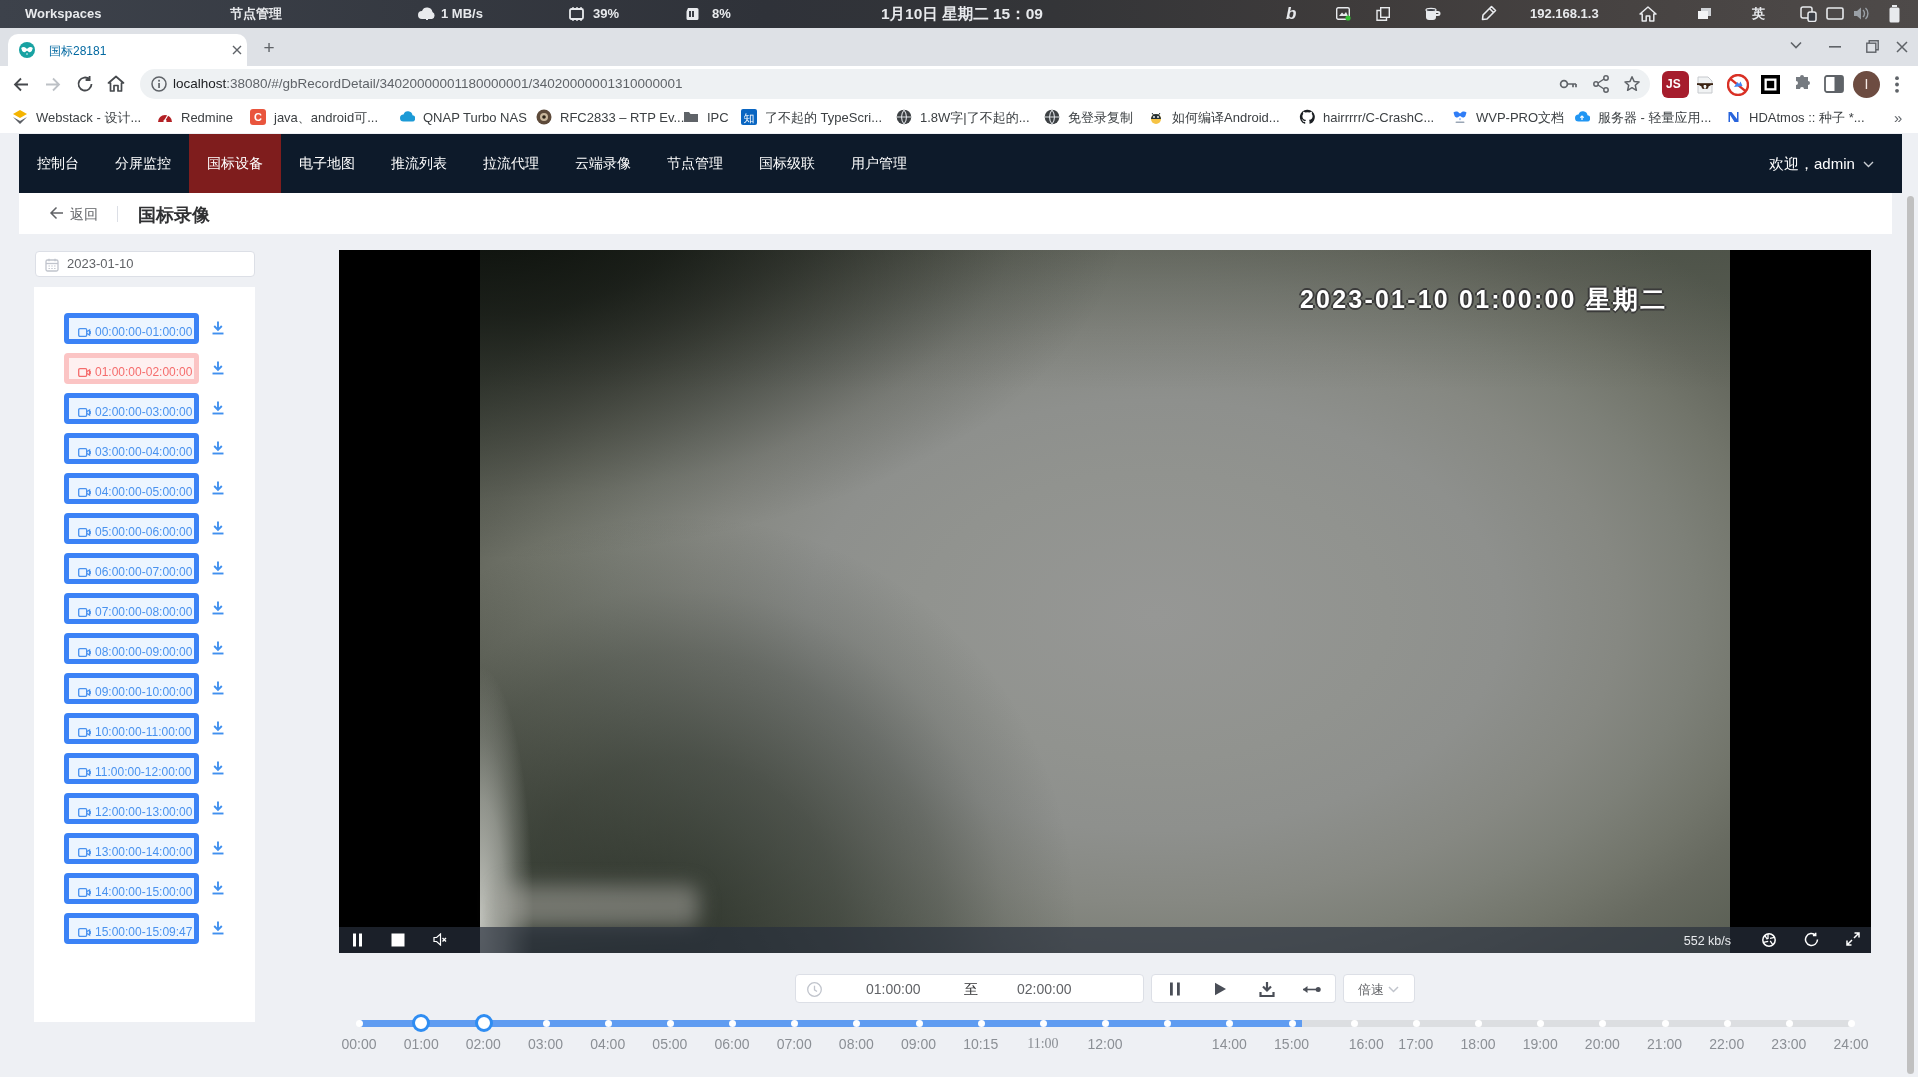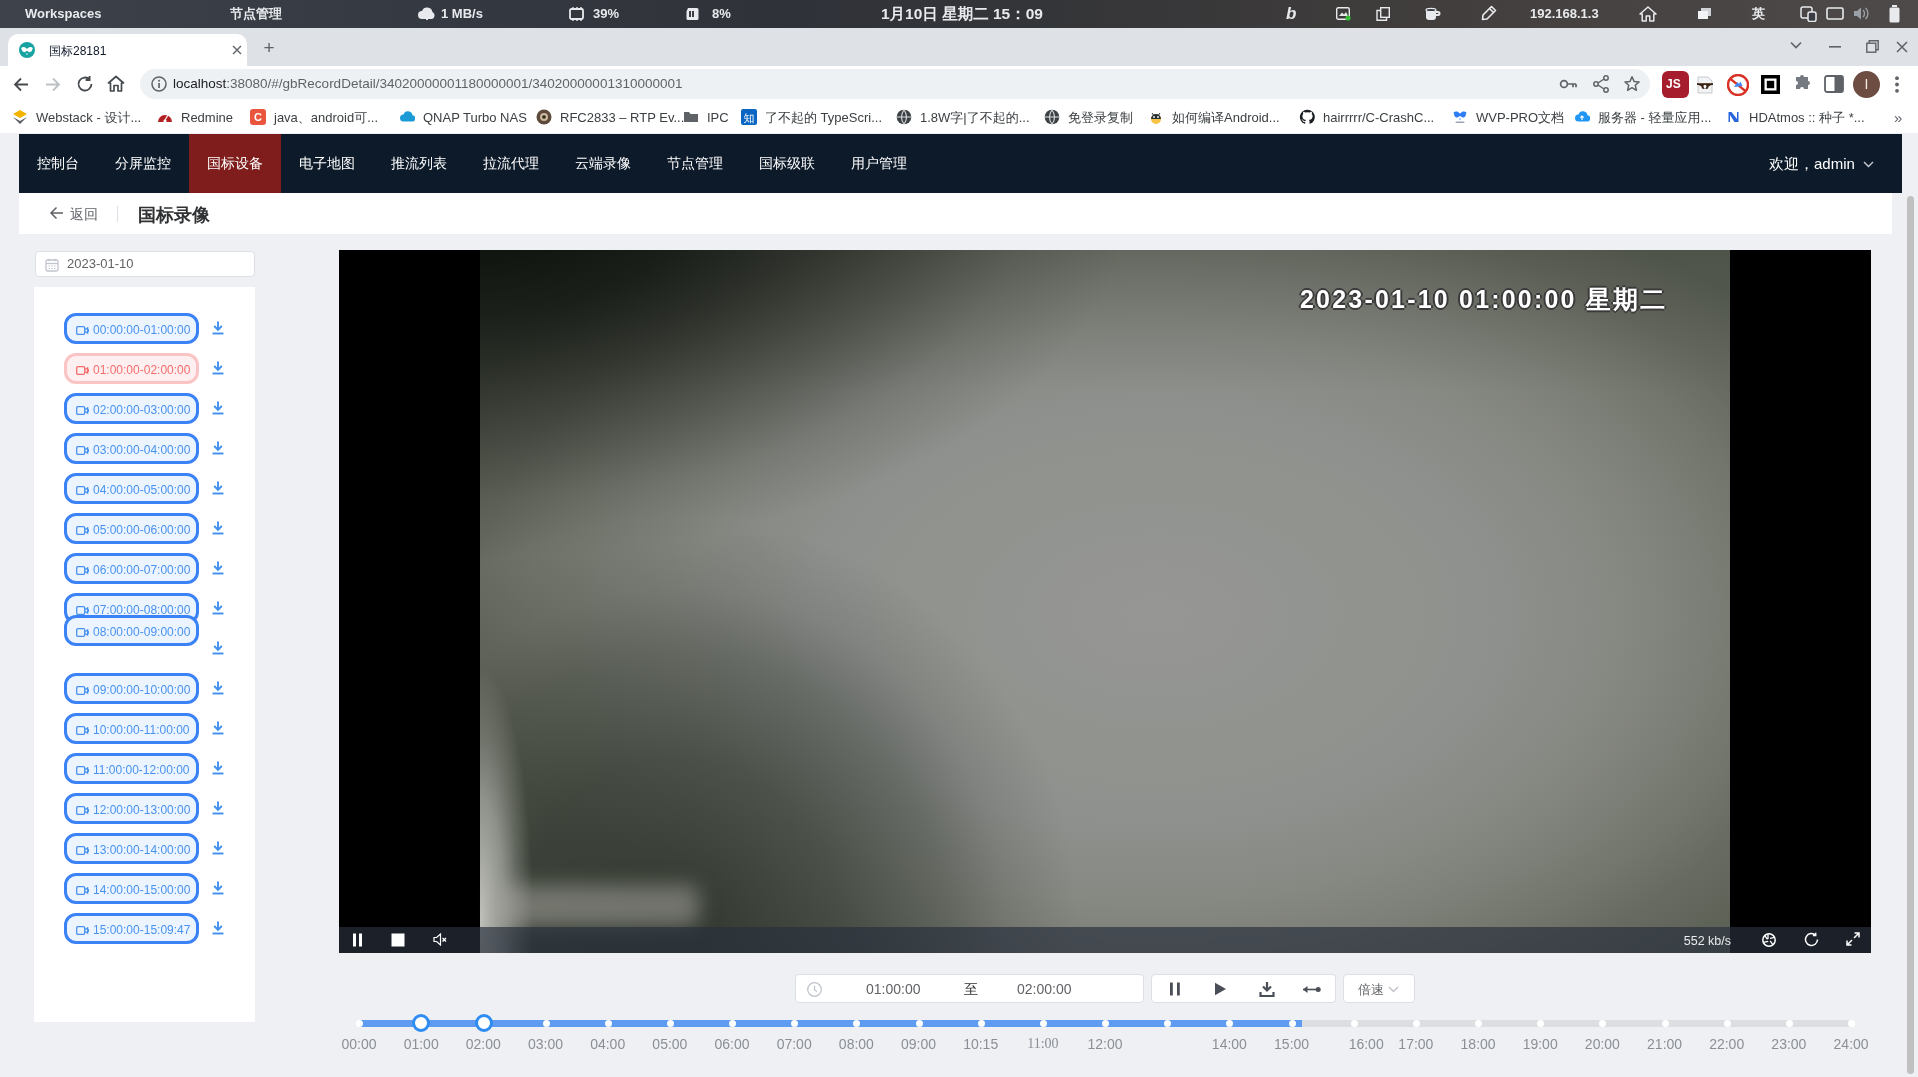--- a/index.html
+++ b/index.html
@@ -9,21 +9,21 @@
 
 
 #osbar { left:0; top:0; width:1918px; height:28px;
   background:linear-gradient(90deg,#3d424b 0%,#353941 22%,#2f3239 40%,#343538 55%,#3e3b3b 70%,#474342 85%,#4e4a49 100%);
   color:#e8eaed; font-size:13px; }
 #osbar .it { position:absolute; top:0; height:28px; line-height:28px; white-space:nowrap; }
 
 
 #tabstrip { left:0; top:28px; width:1918px; height:38px; background:#dee1e6; }
 #tab { position:absolute; left:8px; top:6px; width:239px; height:32px; background:#fff; border-radius:10px 10px 0 0; }
-#tab .title { position:absolute; left:41px; top:9px; font-size:12px; color:#0f172a; }
+#tab .title { position:absolute; left:41px; top:9px; font-size:12px; color:#0369a1; }
 #newtab { position:absolute; left:256px; top:7px; width:26px; height:26px; border-radius:50%; color:#5f6368; font-size:19px; text-align:center; line-height:25px; }
 
 
 #toolbar { left:0; top:66px; width:1918px; height:37px; background:#fff; }
 #omnibox { position:absolute; left:140px; top:3px; width:1510px; height:30px; border-radius:15px; background:#eef1f3; }
 #urltext { position:absolute; left:33px; top:7px; font-size:13.5px; color:#5f6368; white-space:nowrap; }
 #urltext b { color:#202124; font-weight:normal; }
 
 
 #bookmarks { left:0; top:103px; width:1918px; height:30px; background:#fff; }
@@ -35,21 +35,21 @@
 #navbar { position:absolute; left:19px; top:1px; width:1883px; height:59px; background:#0d1a2a; }
 .nav-item { display:inline-block; height:59px; line-height:59px; padding:0 18px; color:#fff; font-size:14px; }
 .nav-item.active { background:#7f1d1d; }
 #welcome { position:absolute; right:28px; top:0; height:59px; line-height:59px; color:#fff; font-size:15px; }
 #subheader { position:absolute; left:19px; top:60px; width:1873px; height:41px; background:#fff; }
 
 
 #dateinput { position:absolute; left:35px; top:118px; width:220px; height:26px; background:#fff; border:1px solid #dcdfe6; border-radius:4px; }
 #dateinput .txt { position:absolute; left:31px; top:4px; font-size:13px; color:#606266; }
 #panel { position:absolute; left:34px; top:154px; width:221px; height:735px; background:#fff; }
-.rbtn { position:absolute; left:30px; width:135px; height:31px; border:3px solid #3b82f6; background:#ecf5ff; border-radius:12px; color:#4992ef; font-size:12px; line-height:29px; text-align:left; padding-left:9px; white-space:nowrap; }
+.rbtn { position:absolute; left:30px; width:135px; height:31px; border:5px solid #3b82f6; background:#ecf5ff; border-radius:4px; color:#4992ef; font-size:12px; line-height:29px; text-align:left; padding-left:9px; white-space:nowrap; }
 .rbtn.red { background:#fef0f0; border-color:#fbc4c4; color:#f56c6c; }
 .dl { position:absolute; left:176px; width:16px; height:16px; }
 
 
 #player { position:absolute; left:339px; top:117px; width:1532px; height:703px; background:#000; overflow:hidden; }
 #video { position:absolute; left:141px; top:0; width:1250px; height:703px;
   background:
    radial-gradient(ellipse 5% 42% at 0% 95%, rgba(205,206,200,0.9) 0%, rgba(205,206,200,0.55) 40%, rgba(205,206,200,0.25) 62%, rgba(205,206,200,0) 85%),
    radial-gradient(ellipse 62% 62% at 0% -8%, rgba(6,10,6,0.96) 0%, rgba(6,10,6,0.72) 28%, rgba(6,10,6,0.5) 44%, rgba(6,10,6,0.3) 58%, rgba(6,10,6,0.12) 70%, rgba(6,10,6,0) 84%),
    radial-gradient(ellipse 36% 65% at 16% 95%, rgba(22,30,22,0.66) 0%, rgba(22,30,22,0.5) 35%, rgba(22,30,22,0.3) 58%, rgba(22,30,22,0.12) 72%, rgba(22,30,22,0) 88%),
@@ -387,21 +387,21 @@
         </svg>
       <div class="rbtn" style="top:306px;"><svg style="vertical-align:-2px;margin-right:4px;" width="13" height="11" viewBox="0 0 13 11">
             <rect x="0.7" y="1.7" width="8" height="7.6" rx="1.2" fill="none" stroke="#4992ef" stroke-width="1.3"></rect>
             <path d="M9 4.5 L11.6 3 v5 L9 6.5" fill="none" stroke="#4992ef" stroke-width="1.3"></path>
             <rect x="11.9" y="4" width="1" height="3" fill="#4992ef"></rect>
           </svg>07:00:00-08:00:00</div>
       <svg class="dl" style="top:313px;" viewBox="0 0 16 16">
           <path d="M8 1.5 v8 M4.2 6 L8 9.8 L11.8 6" stroke="#4090ef" stroke-width="1.9" fill="none"></path>
           <path d="M2.5 13.5 h11" stroke="#4090ef" stroke-width="1.9"></path>
         </svg>
-      <div class="rbtn" style="top:328px;"><svg style="vertical-align:-2px;margin-right:4px;" width="13" height="11" viewBox="0 0 13 11">
+      <div class="rbtn" style="top:346px;"><svg style="vertical-align:-2px;margin-right:4px;" width="13" height="11" viewBox="0 0 13 11">
             <rect x="0.7" y="1.7" width="8" height="7.6" rx="1.2" fill="none" stroke="#4992ef" stroke-width="1.3"></rect>
             <path d="M9 4.5 L11.6 3 v5 L9 6.5" fill="none" stroke="#4992ef" stroke-width="1.3"></path>
             <rect x="11.9" y="4" width="1" height="3" fill="#4992ef"></rect>
           </svg>08:00:00-09:00:00</div>
       <svg class="dl" style="top:353px;" viewBox="0 0 16 16">
           <path d="M8 1.5 v8 M4.2 6 L8 9.8 L11.8 6" stroke="#4090ef" stroke-width="1.9" fill="none"></path>
           <path d="M2.5 13.5 h11" stroke="#4090ef" stroke-width="1.9"></path>
         </svg>
       <div class="rbtn" style="top:386px;"><svg style="vertical-align:-2px;margin-right:4px;" width="13" height="11" viewBox="0 0 13 11">
             <rect x="0.7" y="1.7" width="8" height="7.6" rx="1.2" fill="none" stroke="#4992ef" stroke-width="1.3"></rect>

